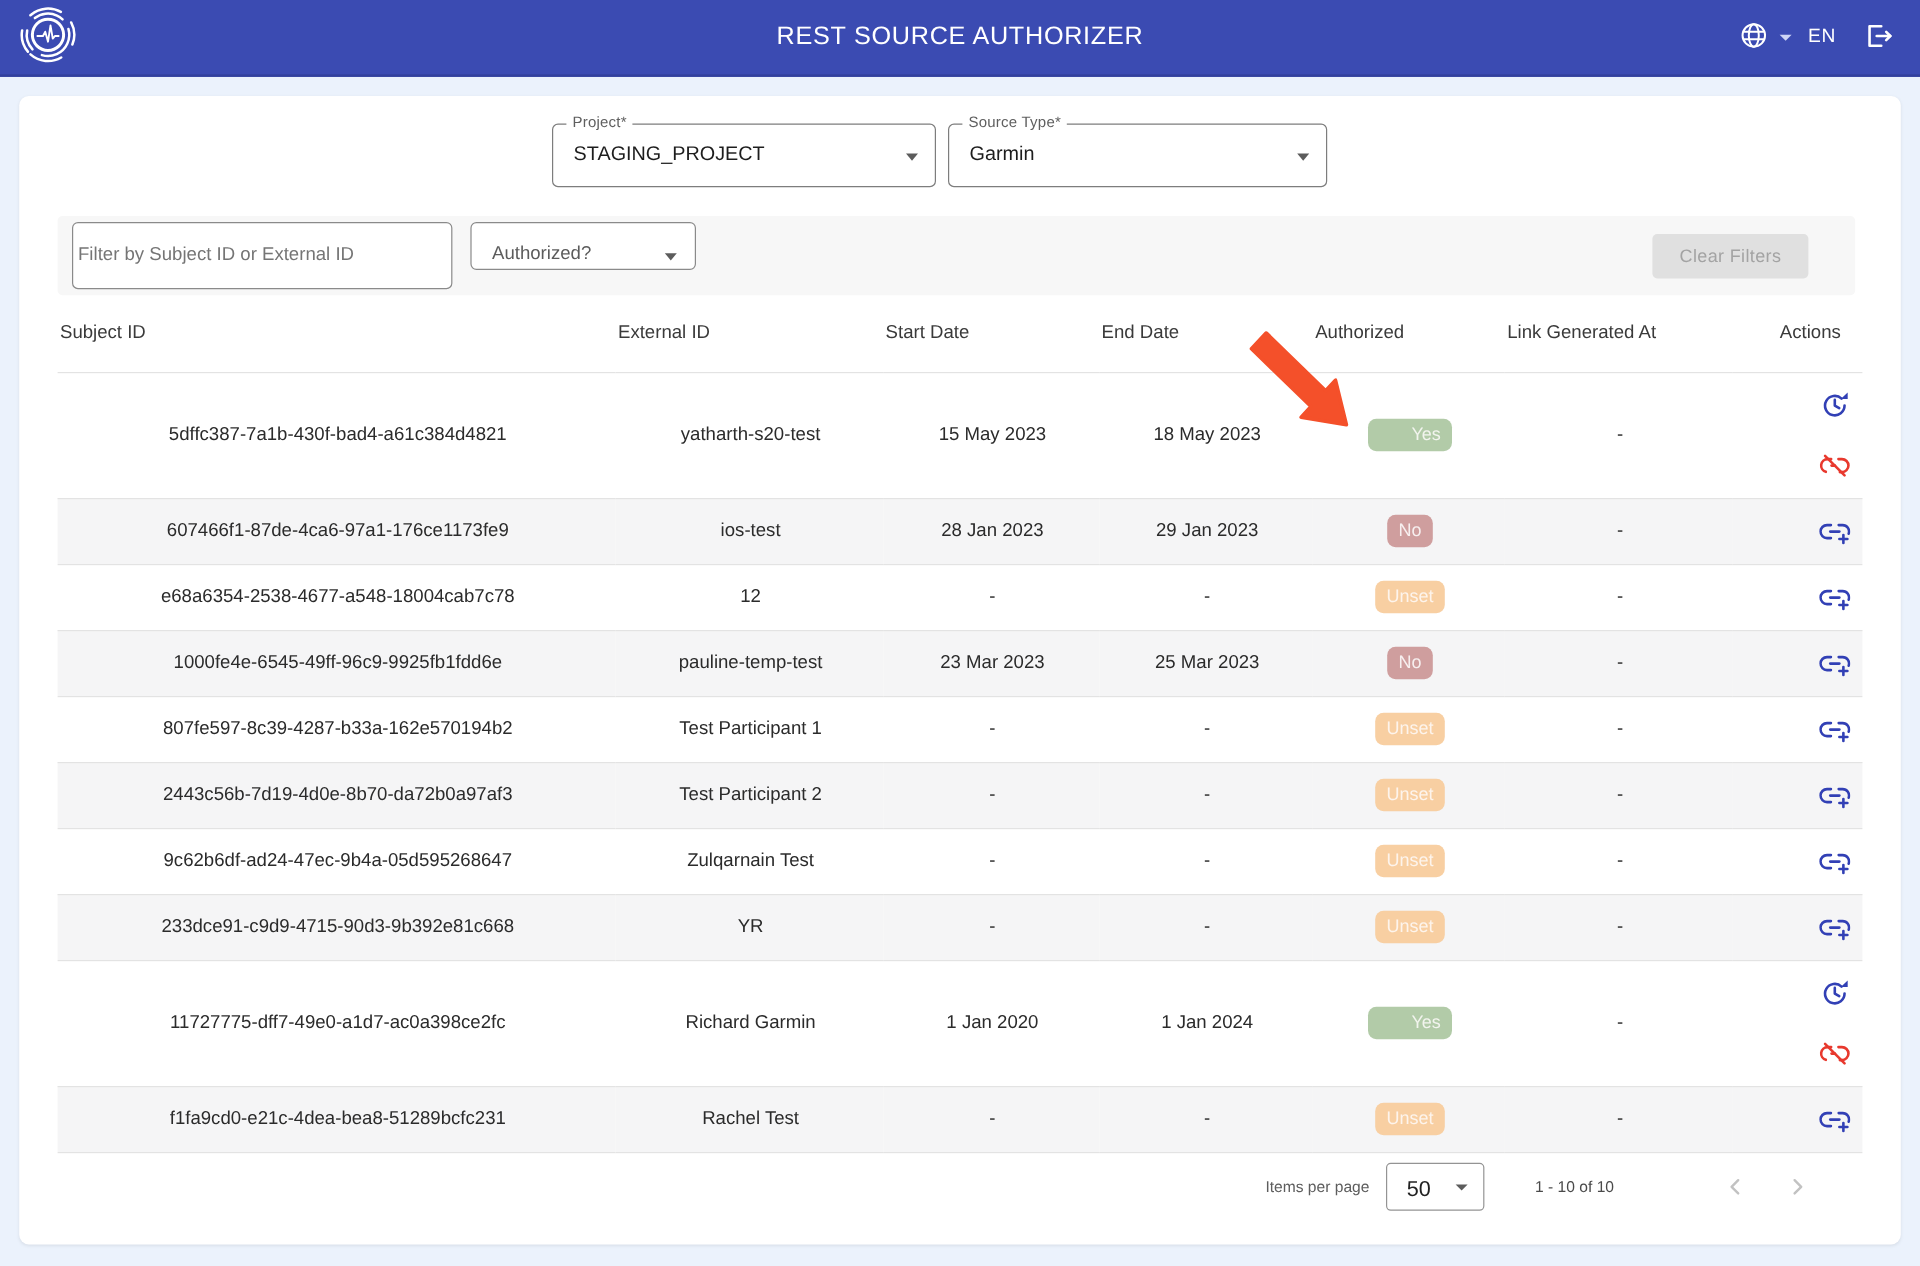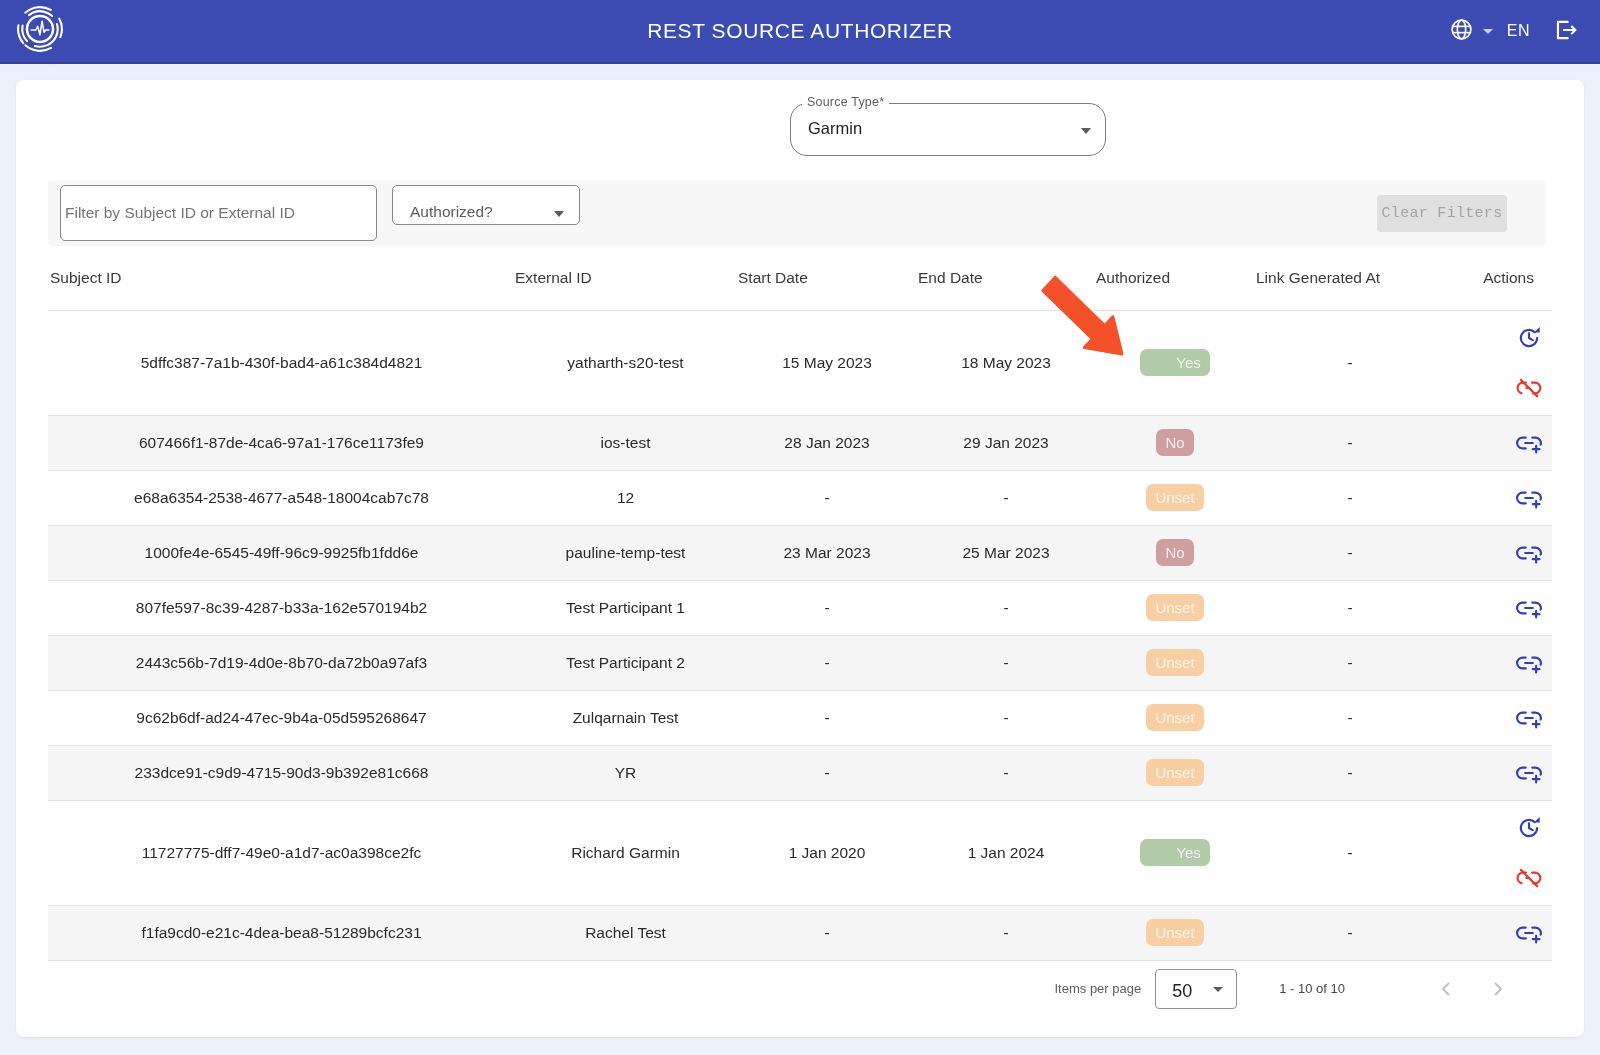--- a/index.html
+++ b/index.html
@@ -25,37 +25,37 @@
 
   
   .mselect { position:absolute; height:53px; border:1px solid #7d7d7d; border-radius:5px;
     background:#fff; cursor:pointer; }
   .mselect .flabel { position:absolute; top:-9px; left:11px; background:#fff; padding:0 5px;
     font-size:12.5px; color:#5f5f5f; letter-spacing:0.2px; }
   .mselect .mvalue { position:absolute; left:17px; top:15px; font-size:16.5px; color:#1d1d1d; }
   .mselect .mcaret { position:absolute; right:14px; top:24px; width:0; height:0;
     border-left:5.5px solid transparent; border-right:5.5px solid transparent; border-top:6px solid #5c5c5c; }
   #project-select { left:444px; top:23px; width:320px; }
-  #source-select  { left:774px; top:23px; width:316px;border-radius:17px; }
+  #source-select  { left:774px; top:23px; width:316px; }
 
   
   .filter-bar { position:absolute; left:32px; top:100px; width:1498px; height:66px;
     background:#f7f7f7; border-radius:4px; }
   .filter-input { position:absolute; left:12px; top:5px; width:317px; height:56px;
     border:1px solid #8a8a8a; border-radius:5px; background:#fff; padding:0 4px;
     font-size:15.5px; color:#333; font-family:"Liberation Sans",sans-serif; }
   .filter-input::placeholder { color:#757575; }
   .auth-select { position:absolute; left:344px; top:5px; width:188px; height:40px;
     border:1px solid #8a8a8a; border-radius:5px; background:#fff; cursor:pointer; }
   .auth-select .mvalue { position:absolute; left:17px; top:17px; font-size:15.5px; color:#5c5c5c; }
   .auth-select .mcaret { position:absolute; right:15px; top:25px; width:0; height:0;
     border-left:5.5px solid transparent; border-right:5.5px solid transparent; border-top:6px solid #5c5c5c; }
   .clear-btn { position:absolute; right:39px; top:15px; width:130px; height:37px;
     background:#e0e0e0; border:none; border-radius:4px; font-size:15px; color:#a3a3a3;
-    font-family:Liberation Mono, monospace; letter-spacing:0.3px; }
+    font-family:Liberation Sans, sans-serif; letter-spacing:0.3px; }
 
   
   table { position:absolute; left:32px; top:166px; width:1504px; border-collapse:collapse; table-layout:fixed; }
   th { text-align:left; font-weight:400; font-size:15.5px; color:#3a3a3a; height:64px; padding-left:2px; }
   td { font-size:15.5px; color:#2b2b2b; padding-left:2px; }
   tbody tr { border-top:1px solid #e3e3e3; height:55px;text-align:center; }
   tbody tr.tall { height:105px; }
   tbody tr.stripe { background:#f5f5f6; }
   tbody tr:last-child { border-bottom:1px solid #e3e3e3; }
   .badge { display:inline-block; padding:5px 9px; border-radius:7px; font-size:15px; color:#ffffff; }
@@ -116,20 +116,25 @@
           <path d="M11 12h10.5"></path>
           <path d="M18.3 8.8 21.5 12l-3.2 3.2"></path>
         </svg>
       </span>
     </button>
   </div>
 </div>
 
 <div class="card">
 
+  <div class="mselect" id="project-select">
+    <span class="flabel">Project*</span>
+    <span class="mvalue">STAGING_PROJECT</span>
+    <span class="mcaret"></span>
+  </div>
 
   <div class="mselect" id="source-select">
     <span class="flabel">Source Type*</span>
     <span class="mvalue">Garmin</span>
     <span class="mcaret"></span>
   </div>
 
   <div class="filter-bar">
     <input class="filter-input" type="text" placeholder="Filter by Subject ID or External ID" style="">
     <div class="auth-select">

